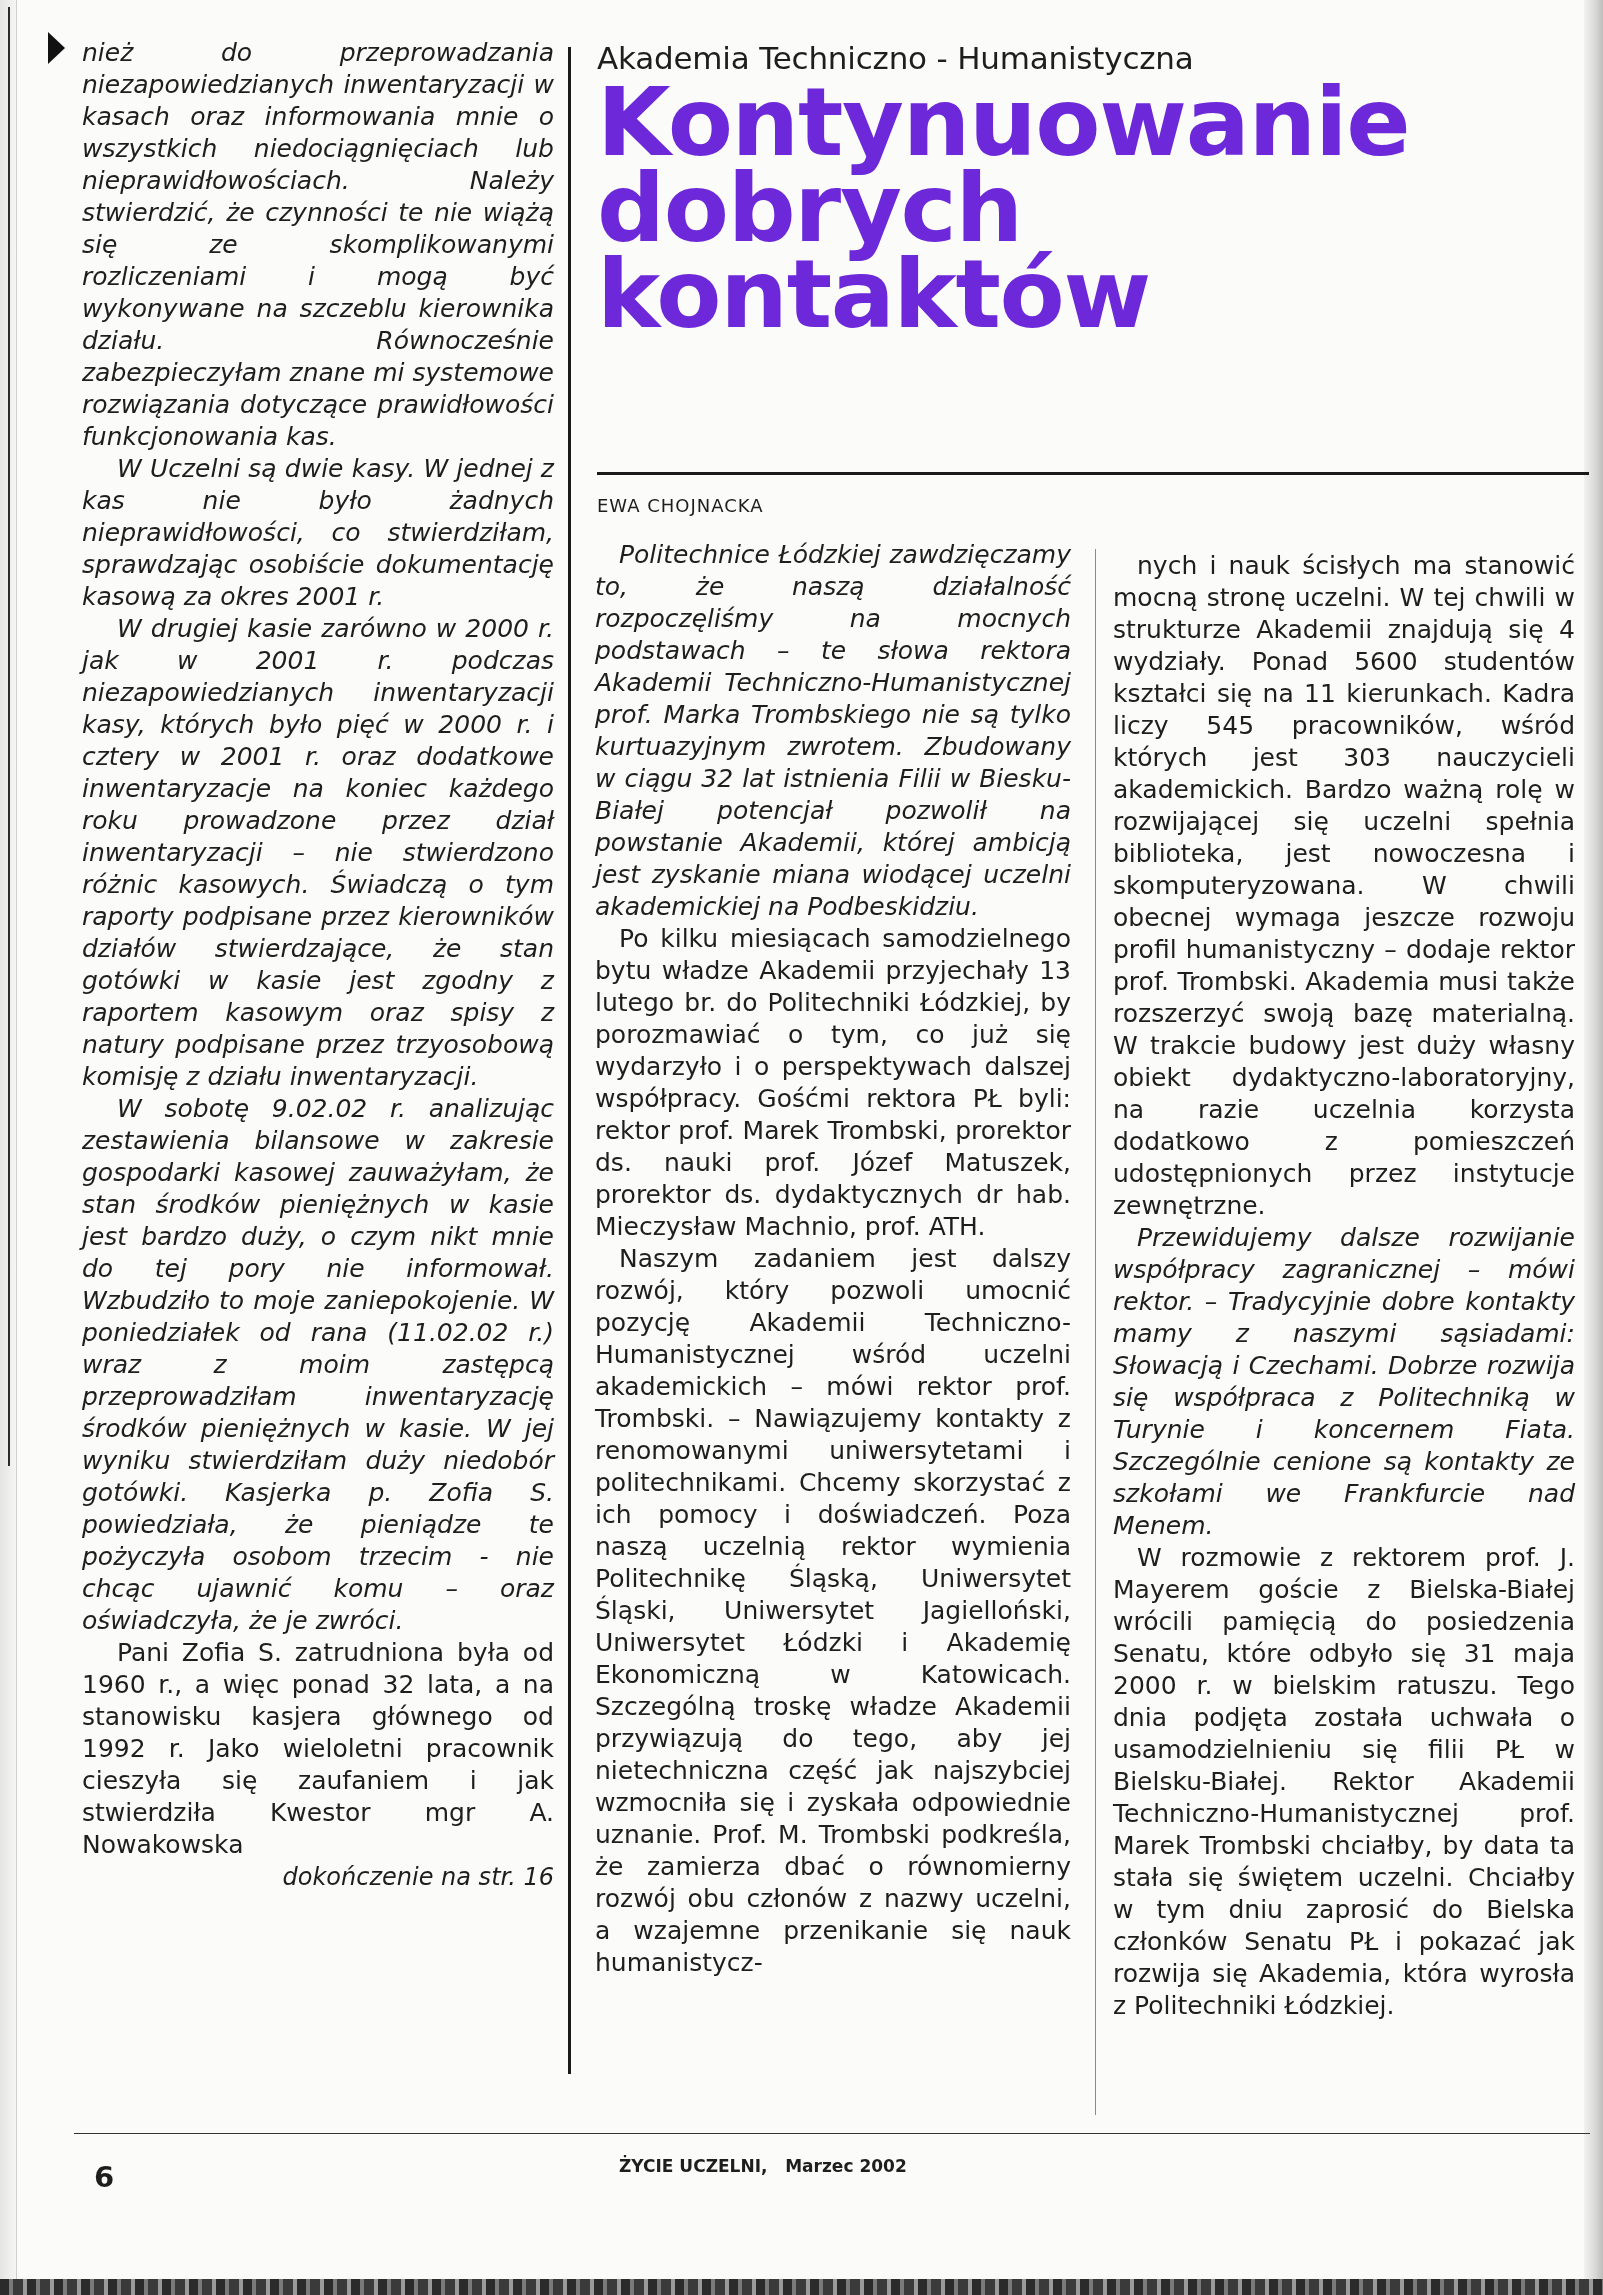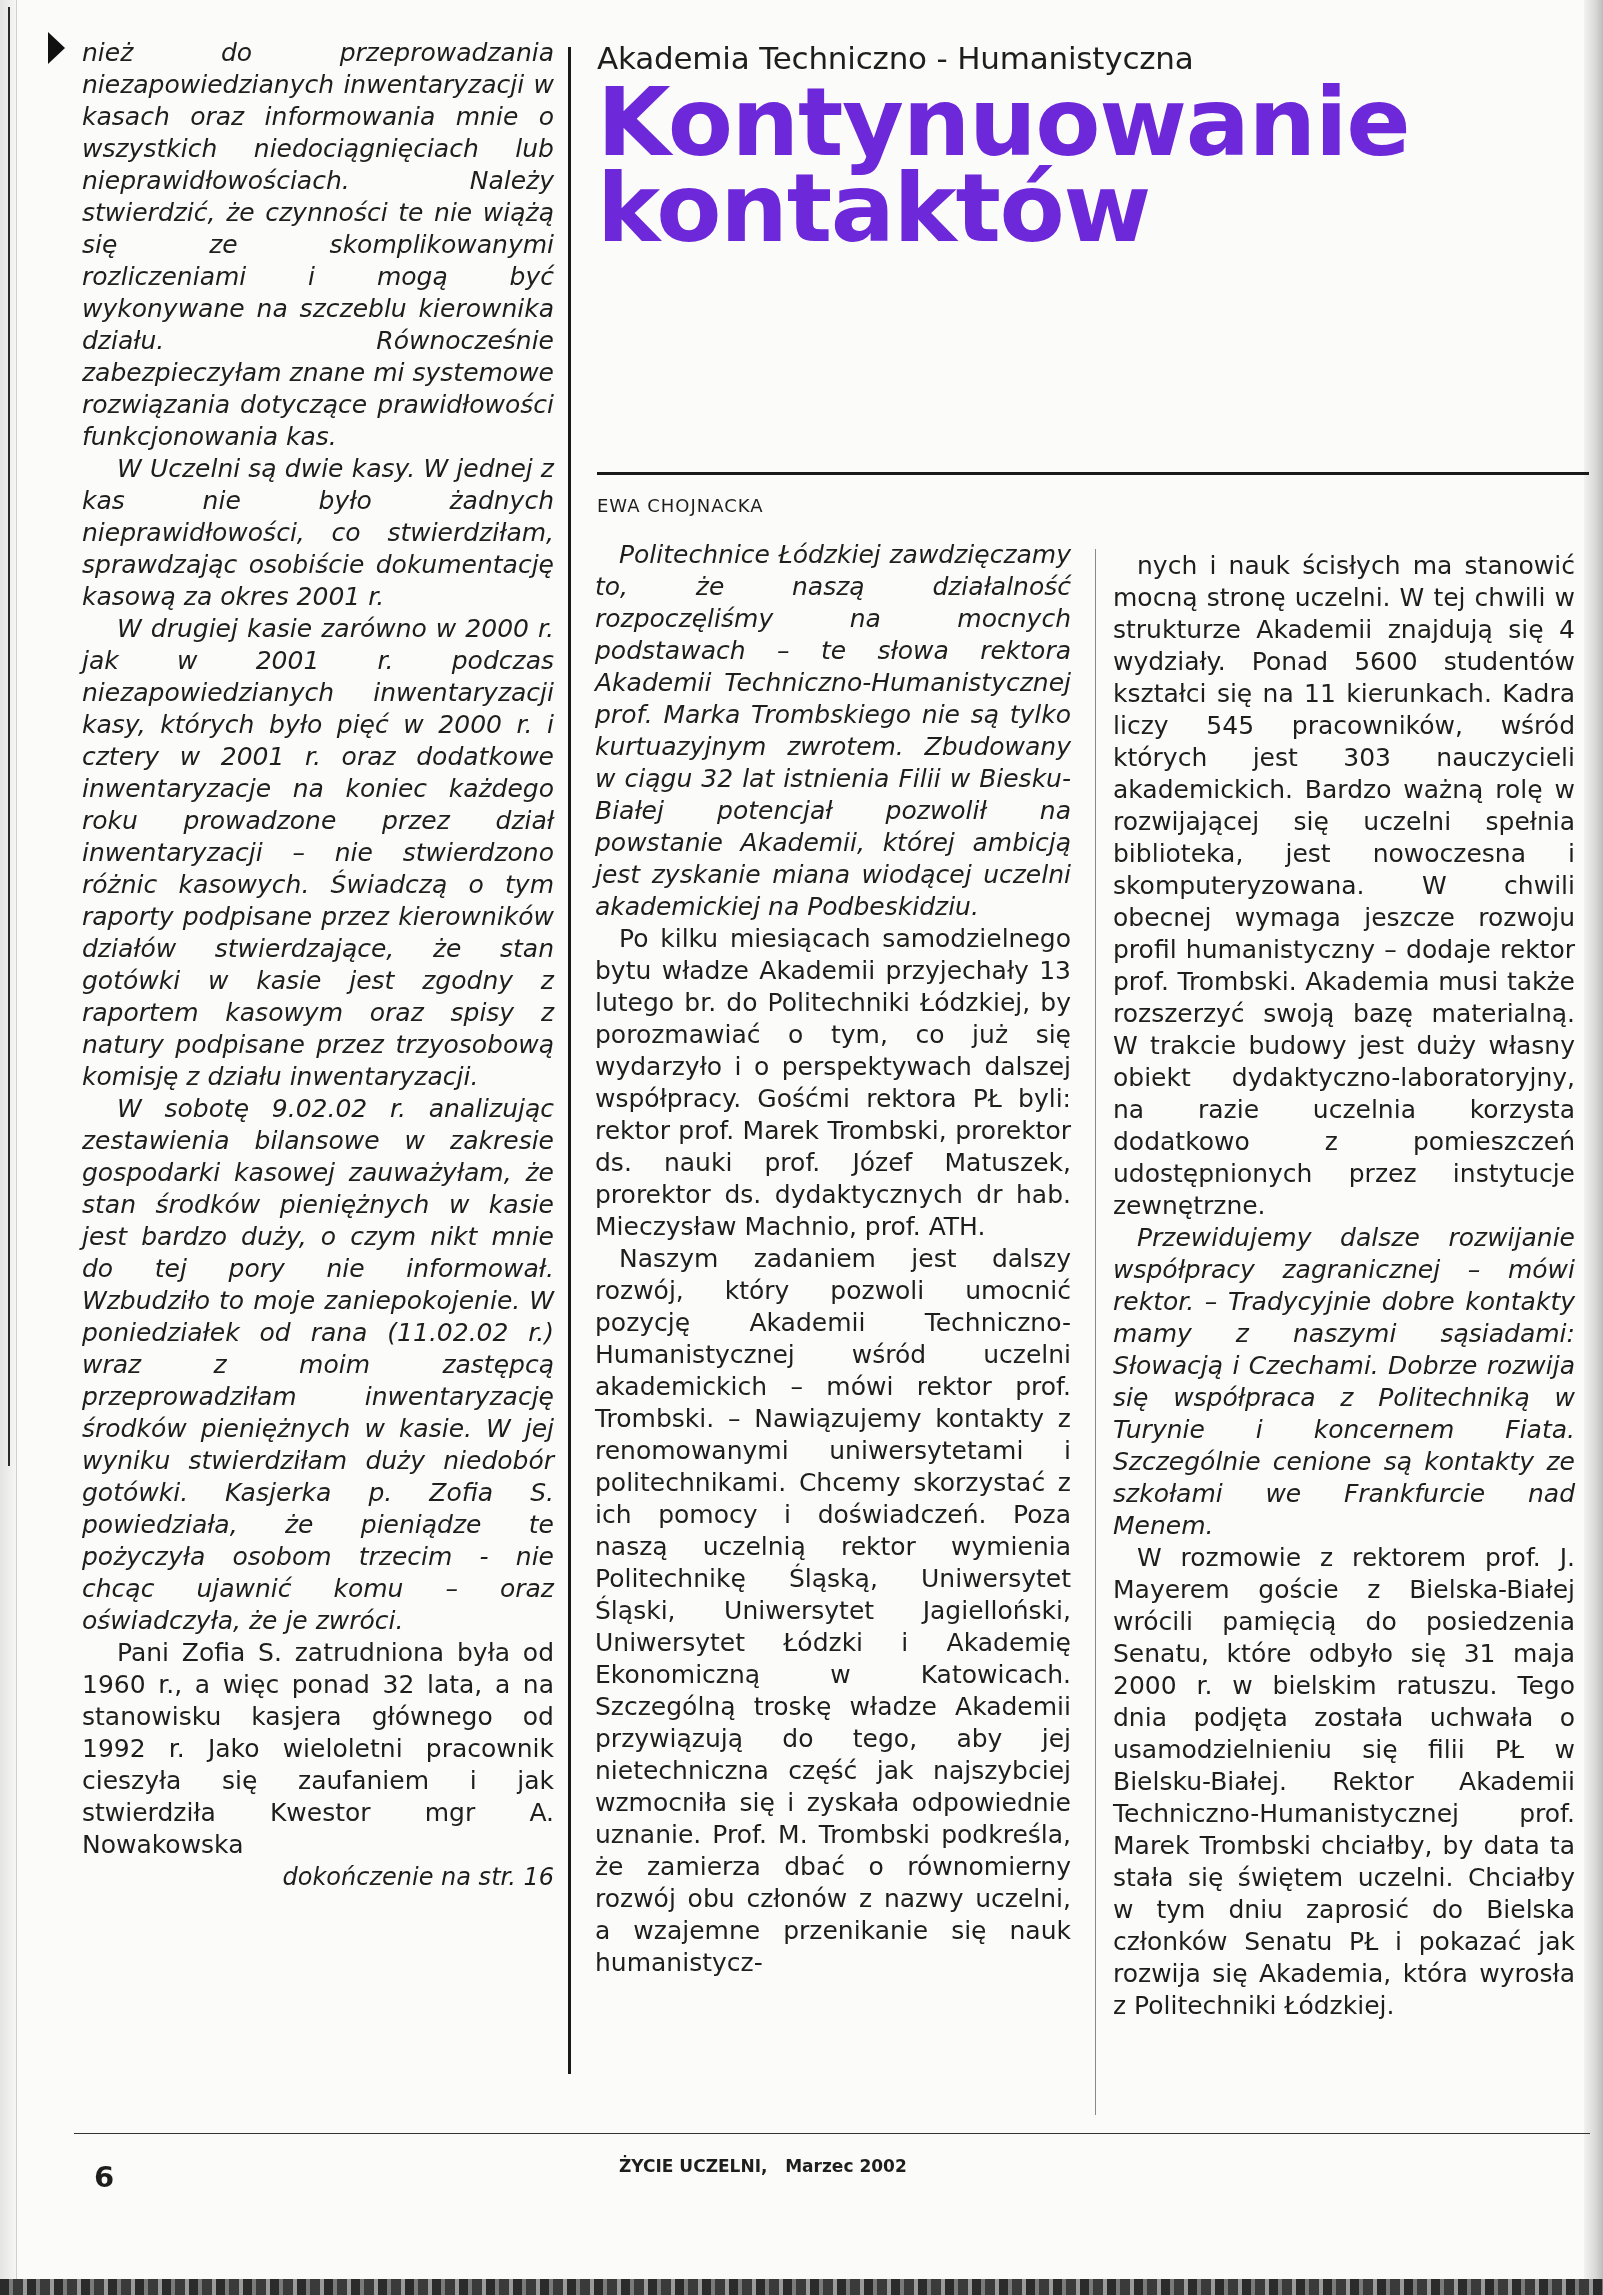--- a/index.html
+++ b/index.html
@@ -109,20 +109,21 @@
   <p class="it">W drugiej kasie zarówno w 2000 r. jak w 2001 r. podczas niezapowiedzianych inwentaryzacji kasy, których było pięć w 2000 r. i cztery w 2001 r. oraz dodatkowe inwentaryzacje na koniec każdego roku prowadzone przez dział inwentaryzacji – nie stwierdzono różnic kasowych. Świadczą o tym raporty podpisane przez kierowników działów stwierdzające, że stan gotówki w kasie jest zgodny z raportem kasowym oraz spisy z natury podpisane przez trzyosobową komisję z działu inwentaryzacji.</p>
   <p class="it">W sobotę 9.02.02 r. analizując zestawienia bilansowe w zakresie gospodarki kasowej zauważyłam, że stan środków pieniężnych w kasie jest bardzo duży, o czym nikt mnie do tej pory nie informował. Wzbudziło to moje zaniepokojenie. W poniedziałek od rana (11.02.02 r.) wraz z moim zastępcą przeprowadziłam inwentaryzację środków pieniężnych w kasie. W jej wyniku stwierdziłam duży niedobór gotówki. Kasjerka p. Zofia S. powiedziała, że pieniądze te pożyczyła osobom trzecim - nie chcąc ujawnić komu – oraz oświadczyła, że je zwróci.</p>
   <p>Pani Zofia S. zatrudniona była od 1960 r., a więc ponad 32 lata, a na stanowisku kasjera głównego od 1992 r. Jako wieloletni pracownik cieszyła się zaufaniem i jak stwierdziła Kwestor mgr A. Nowakowska</p>
   <div class="cont-note">dokończenie na str. 16</div>
 </div>
 <div class="col1-rule"></div>
 
 <div class="kicker">Akademia Techniczno - Humanistyczna</div>
 <h1 class="headline">
   <span>Kontynuowanie</span>
+  <span>dobrych</span>
   <span>kontaktów</span>
 </h1>
 <div class="head-rule"></div>
 <div class="byline">EWA CHOJNACKA</div>
 
 <div class="col2">
   <p class="it">Politechnice Łódzkiej zawdzięczamy to, że naszą działalność rozpoczęliśmy na mocnych podstawach – te słowa rektora Akademii Techniczno-Humanistycznej prof. Marka Trombskiego nie są tylko kurtuazyjnym zwrotem. Zbudowany w ciągu 32 lat istnienia Filii w Biesku-Białej potencjał pozwolił na powstanie Akademii, której ambicją jest zyskanie miana wiodącej uczelni akademickiej na Podbeskidziu.</p>
   <p>Po kilku miesiącach samodzielnego bytu władze Akademii przyjechały 13 lutego br. do Politechniki Łódzkiej, by porozmawiać o tym, co już się wydarzyło i o perspektywach dalszej współpracy. Gośćmi rektora PŁ byli: rektor prof. Marek Trombski, prorektor ds. nauki prof. Józef Matuszek, prorektor ds. dydaktycznych dr hab. Mieczysław Machnio, prof. ATH.</p>
   <p>Naszym zadaniem jest dalszy rozwój, który pozwoli umocnić pozycję Akademii Techniczno-Humanistycznej wśród uczelni akademickich – mówi rektor prof. Trombski. – Nawiązujemy kontakty z renomowanymi uniwersytetami i politechnikami. Chcemy skorzystać z ich pomocy i doświadczeń. Poza naszą uczelnią rektor wymienia Politechnikę Śląską, Uniwersytet Śląski, Uniwersytet Jagielloński, Uniwersytet Łódzki i Akademię Ekonomiczną w Katowicach. Szczególną troskę władze Akademii przywiązują do tego, aby jej nietechniczna część jak najszybciej wzmocniła się i zyskała odpowiednie uznanie. Prof. M. Trombski podkreśla, że zamierza dbać o równomierny rozwój obu członów z nazwy uczelni, a wzajemne przenikanie się nauk humanistycz-</p>
 </div>

